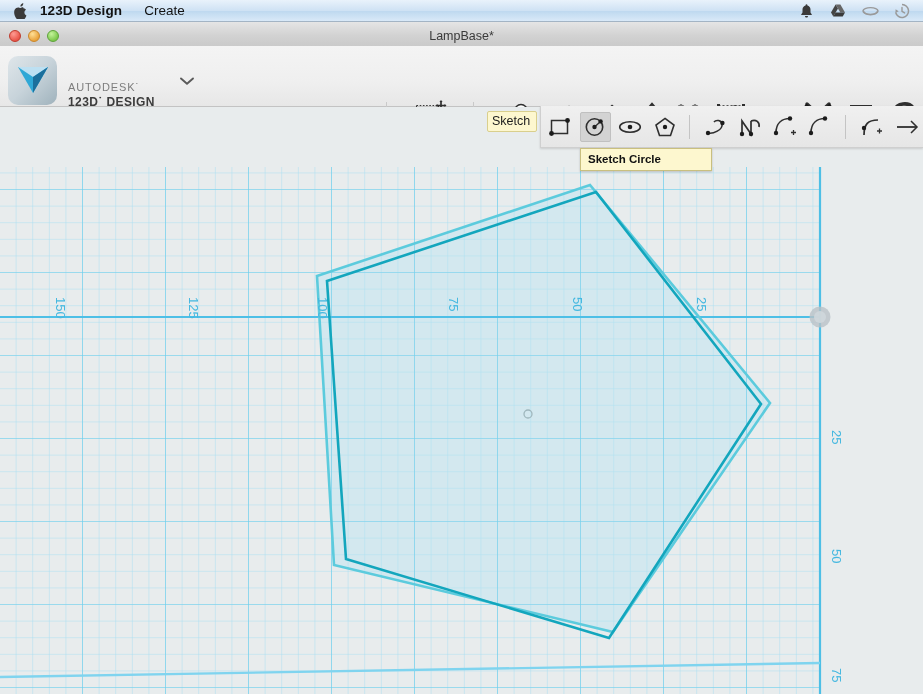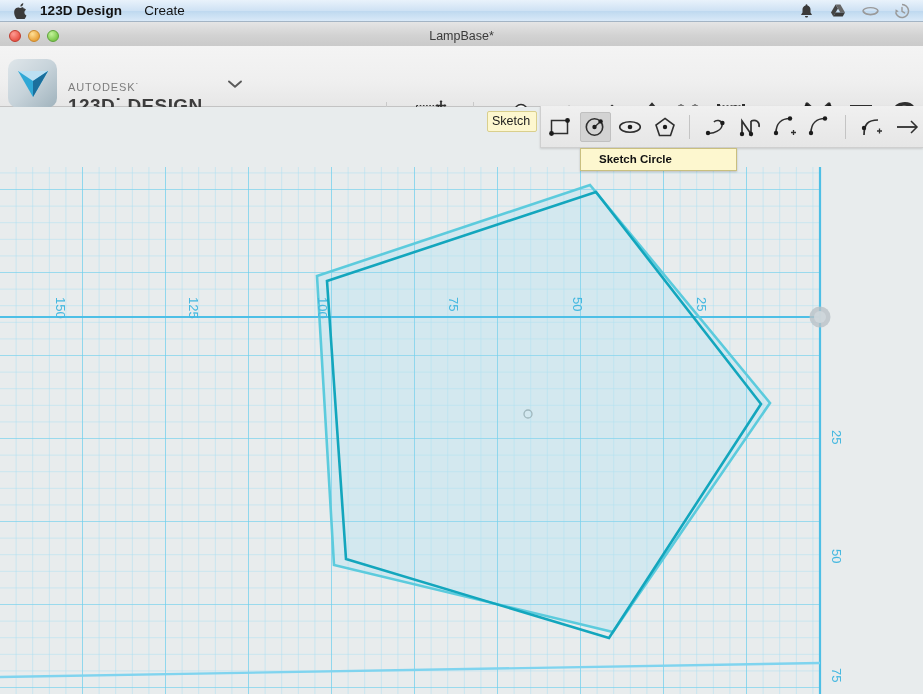--- a/index.html
+++ b/index.html
@@ -51,21 +51,21 @@
     box-sizing:border-box;
   }
   .brand{position:absolute;left:8px;top:6px;display:flex;align-items:center;}
   .brand .logo{
     width:49px;height:49px;border-radius:10px;
     background:linear-gradient(135deg,#dfe6ea 0%,#c7d3da 50%,#9fb2bc 100%);
     display:flex;align-items:center;justify-content:center;
   }
   .brand .btext{margin-left:11px;line-height:1.05;margin-top:30px;}
   .brand .b1{font-size:11px;letter-spacing:.9px;color:#7d7d7d;}
-  .brand .b2{font-size:19px;font-weight:bold;letter-spacing:.4px;color:#3c3c3c;margin-top:2px;}
+  .brand .b2{font-size:12px;font-weight:bold;letter-spacing:.4px;color:#3c3c3c;margin-top:2px;}
   .brand .chev{margin-left:24px;color:#585858;font-size:15px;}
 
   .tbicon{
     position:absolute;top:52px;width:34px;height:34px;
     display:flex;align-items:center;justify-content:center;cursor:default;
   }
   .tbsep{position:absolute;top:56px;width:1px;height:28px;background:#c9c9c9;}
   .tbcaret{position:absolute;top:90px;width:7px;height:6px;}
 
   
@@ -83,23 +83,23 @@
   .subbar .sbtn.active{background:#d3d3d3;border:1px solid #c0c0c0;box-sizing:border-box;}
   .subsep{width:1px;height:24px;background:#c4c4c4;margin:0 7px 0 9px;}
 
   .sketchlabel{
     position:absolute;left:487px;top:111px;
     background:#fdf7cf;border:1px solid #d9cf8d;
     font-size:12.5px;color:#1d1d1d;padding:2px 6px 3px 4px;border-radius:2px;
   }
 
   .tooltip{
-    position:absolute;left:580px;top:148px;width:157px;
+    position:absolute;left:580px;top:148px;width:132px;
     background:#fdf7cf;border:1px solid #c9bf7f;
-    padding:4px 6px 5px 18px;box-sizing:border-box;
+    padding:4px 6px 5px 7px;box-sizing:border-box;
     box-shadow:0 1px 2px rgba(0,0,0,.2);
     z-index:40;
   }
   .tooltip .tt1{font-size:11.5px;font-weight:bold;color:#121212;}
   .tooltip .tt2{font-size:11.5px;color:#121212;margin-top:1px;}
 
   
   .canvas{
     position:absolute;left:0;top:107px;width:923px;height:587px;
     background:#e8eced;overflow:hidden;

